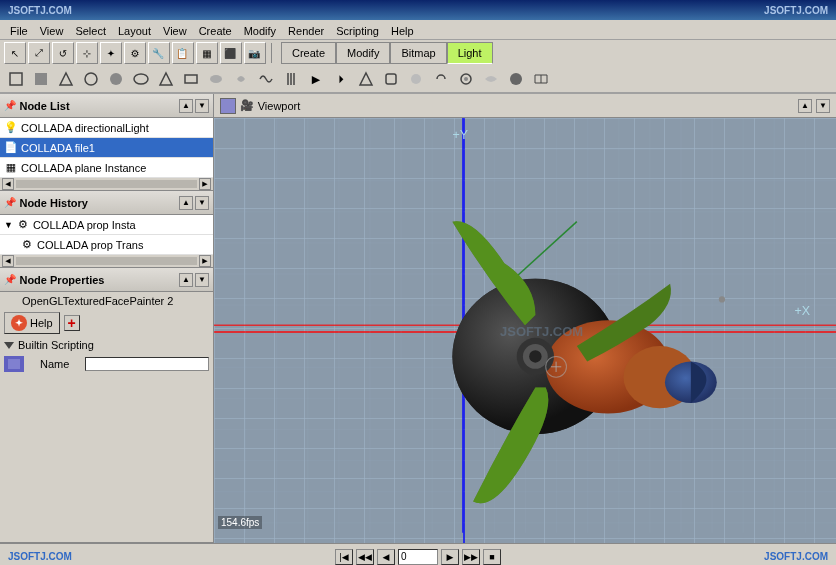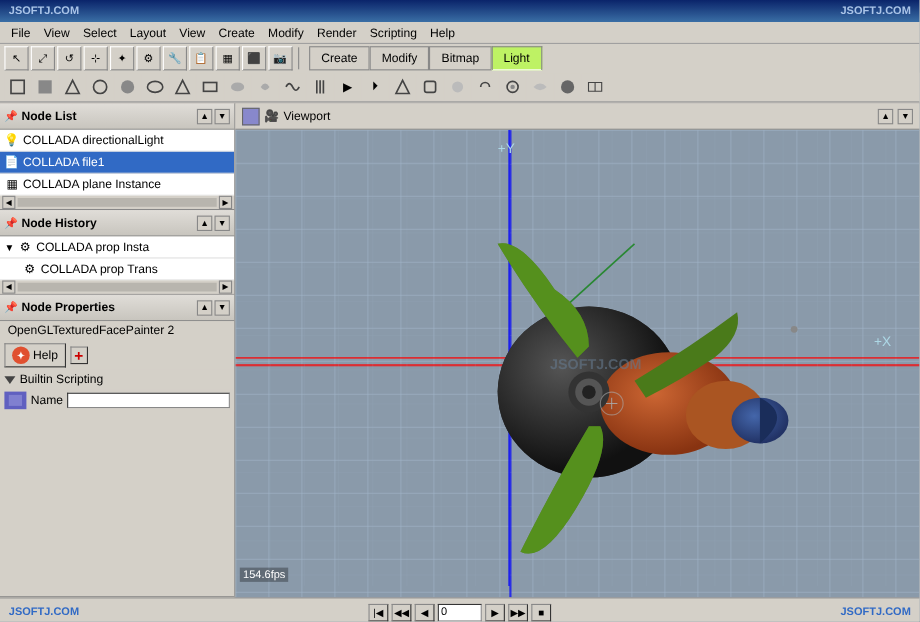--- a/index.html
+++ b/index.html
@@ -279,21 +279,21 @@
       justify-content: center;
       font-size: 9px;
       cursor: pointer;
     }
 
     
     .icon-pin { color: #666; font-size: 10px; }
 
     
     .props-text {
-      padding: 3px 7px;
+      padding: 3px 22px;
       font-size: 11px;
       background: #d4d0c8;
     }
     .help-row {
       display: flex;
       align-items: center;
       gap: 4px;
       padding: 2px 4px;
       background: #d4d0c8;
     }
@@ -349,20 +349,21 @@
       border-right: 5px solid transparent;
       border-top: 7px solid #444;
       display: inline-block;
     }
 
     .name-row {
       display: flex;
       align-items: center;
       padding: 2px 4px;
       background: #d4d0c8;
+      gap: 12px;
     }
     .name-icon {
       width: 20px;
       height: 16px;
       background: #6060c0;
       margin-right: 4px;
       display: flex;
       align-items: center;
       justify-content: center;
     }

